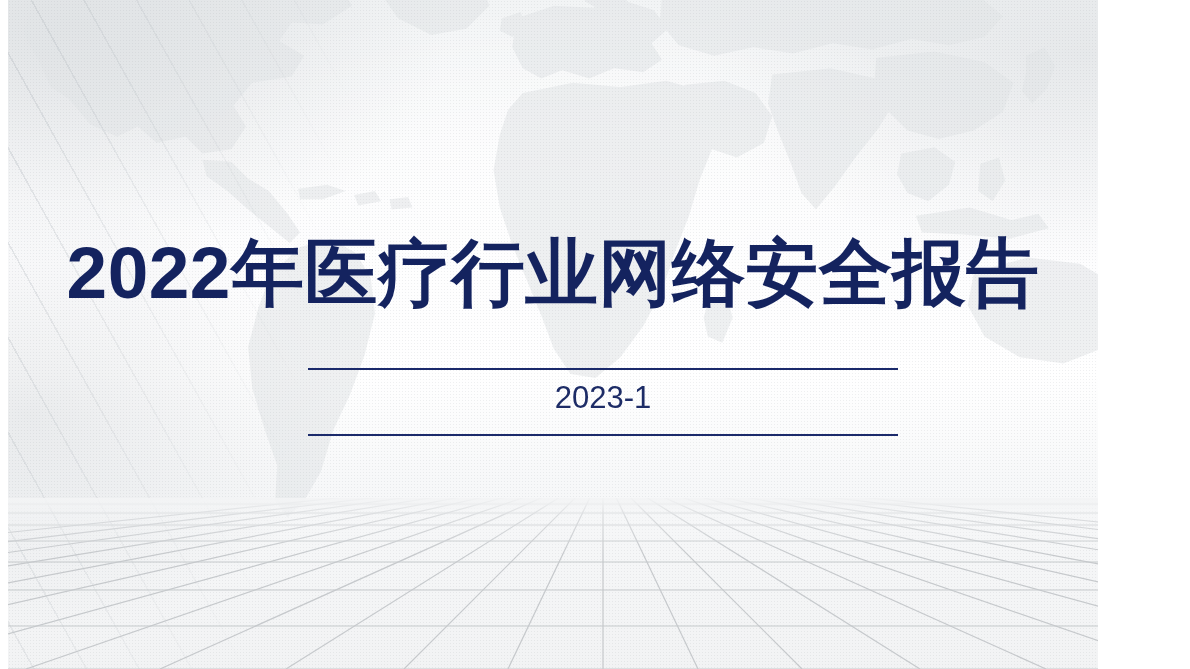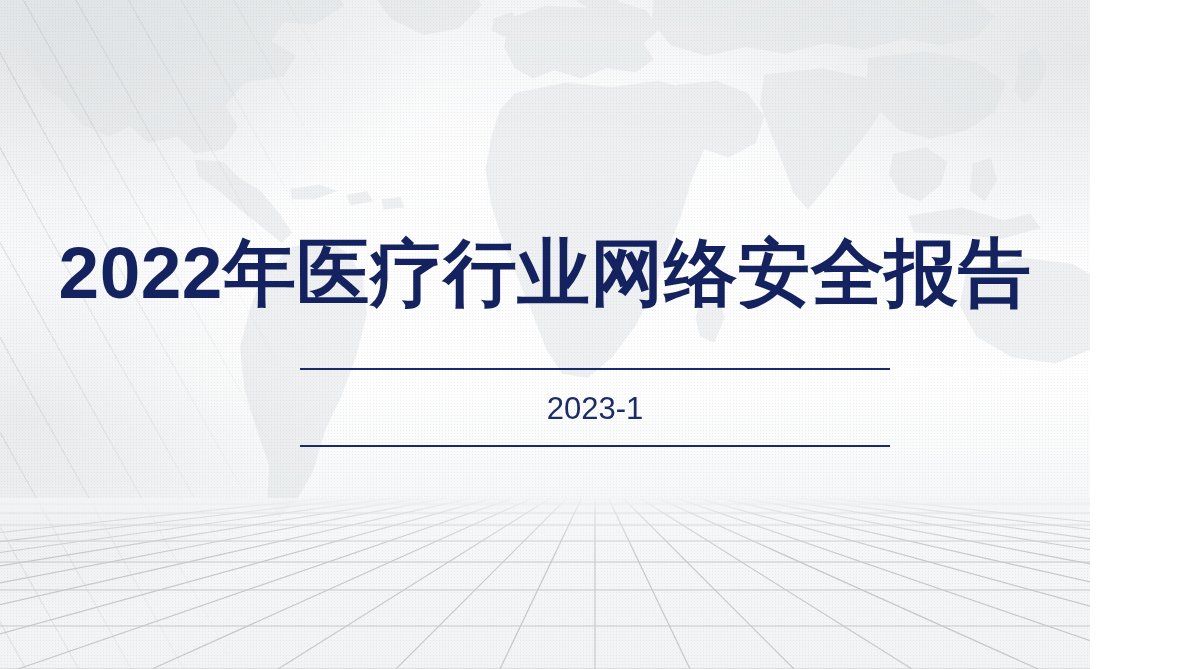--- a/index.html
+++ b/index.html
@@ -16,20 +16,21 @@
     width: 1090px;
     height: 669px;
     overflow: hidden;
     background: linear-gradient(180deg,
         #f2f4f5 0%,
         #f7f8f9 18%,
         #fdfdfe 40%,
         #ffffff 56%,
         #f7f8f9 72%,
         #f2f3f4 100%);
+    margin-left: 8px;
   }
 
   
   .bg-layer {
     position: absolute;
     inset: 0;
     pointer-events: none;
   }
 
   
@@ -133,21 +134,21 @@
 
   .rule {
     height: 2px;
     background: #1b2a6b;
     width: 100%;
   }
 
   .rule-bottom { margin-top: 0; }
 
   .sub-lines {
-    padding: 17px 0 14px 0;
+    padding: 6px 0 14px 0;
     text-align: center;
   }
 
   .sub-date {
     font-size: 31px;
     line-height: 44px;
     color: #1d2c66;
     font-weight: 400;
   }
 

